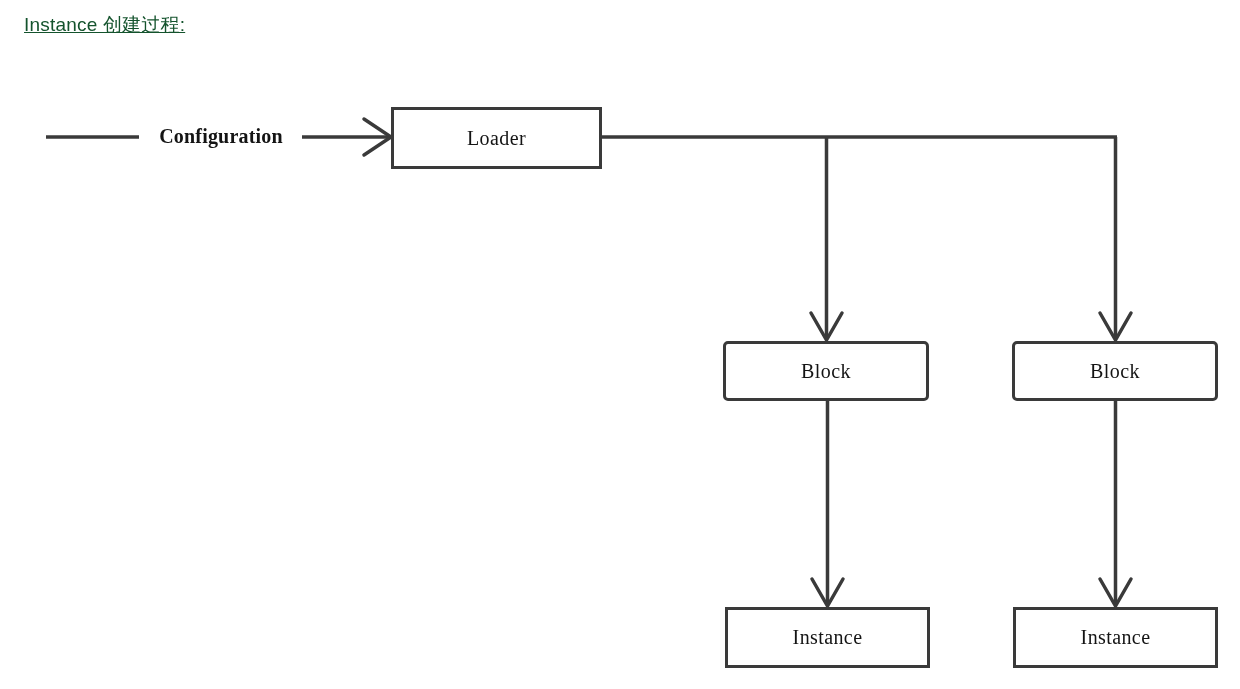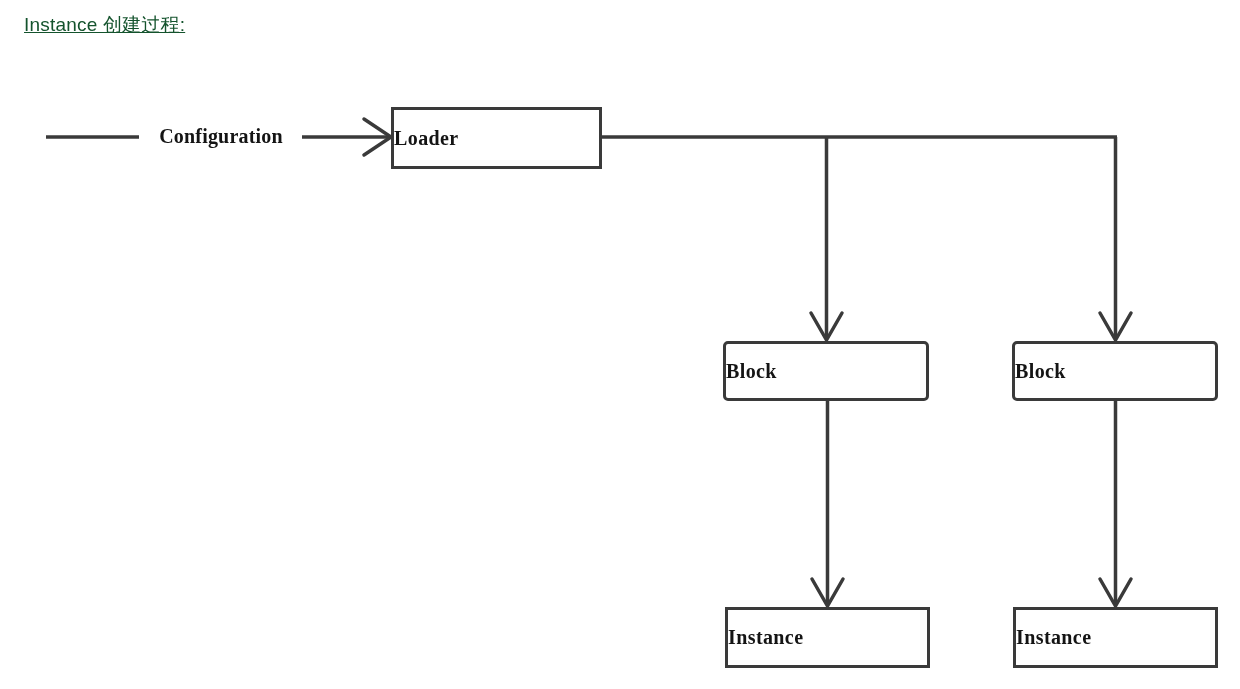--- a/index.html
+++ b/index.html
@@ -35,22 +35,23 @@
     width: 1240px;
     height: 689px;
   }
   .node-box {
     position: absolute;
     box-sizing: border-box;
     background: #ffffff;
     border: 3px solid #3a3a3a;
     display: flex;
     align-items: center;
+    justify-content: center;
     font-family: "Liberation Serif", serif;
-    font-weight: bold;
+    font-weight: normal;
     font-size: 20px;
     color: #141414;
     letter-spacing: 0.4px;
   }
   .node-box.rounded {
     border-radius: 5px;
   }
   .edge-label {
     position: absolute;
     font-family: "Liberation Serif", serif;

